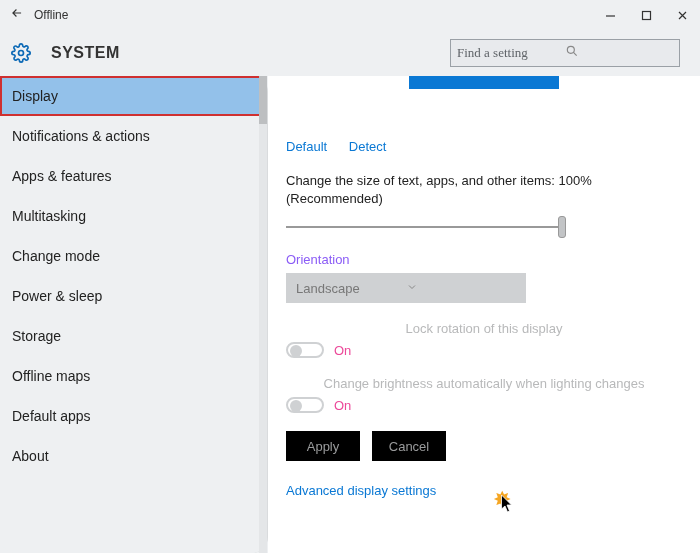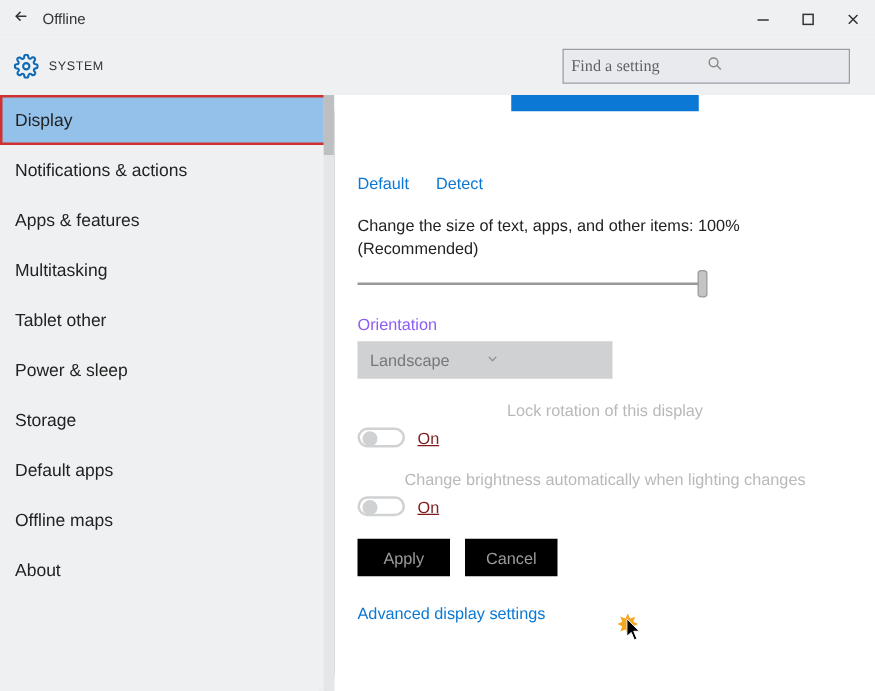--- a/index.html
+++ b/index.html
@@ -44,24 +44,24 @@
       align-items: center;
       background: #eef0f2;
       padding-left: 11px;
       padding-right: 20px;
     }
     .gear-icon {
       color: #0b69b6;
     }
     .gear-icon svg { display:block; }
     .system-label {
-      font-weight: 400;
-      font-size: 10px;
+      font-weight: 700;
+      font-size: 16px;
       letter-spacing: .5px;
-      margin-left: 8px;
+      margin-left: 20px;
     }
     .header-spacer { flex: 1; }
     .search-box {
       width: 230px;
       height: 28px;
       border: 1px solid #9aa0a6;
       background: #e8eaed;
       display: flex;
       align-items: center;
       padding: 0 6px;
@@ -164,21 +164,21 @@
       border-radius: 3px;
       margin-left: -6px;
     }
     .label-small {
       font-size: 13px;
       margin-bottom: 6px;
       color: #8b5cf6;
     }
     .label-disabled { color: #b8b9ba; text-align: center; }
     .dropdown {
-      width: 204px;
+      width: 240px;
       height: 30px;
       background: #cfd1d3;
       display: flex;
       align-items: center;
       padding: 0 10px;
       color: #777;
       font-size: 13px;
       margin-bottom: 18px;
     }
     .dropdown span { flex: 1; }
@@ -200,23 +200,22 @@
     .toggle-knob {
       position: absolute;
       top: 1px;
       left: 2px;
       width: 12px;
       height: 12px;
       border-radius: 50%;
       background: #cfd1d3;
     }
     .toggle-label {
-      color: #7f1d1d;
-      font-size: 13px;
-      text-decoration: underline;
+      color: #ec4899;
+      font-size: 13px;
     }
 
     .btnrow { display: flex; gap: 12px; margin: 4px 0 22px; }
     .dbtn {
       width: 74px;
       height: 30px;
       background: #000000;
       color: #9a9b9c;
       font-size: 13px;
       display: flex;
@@ -300,33 +299,33 @@
     <div class="side-item">
         <span>Notifications &amp; actions</span>
       </div>
     <div class="side-item">
         <span>Apps &amp; features</span>
       </div>
     <div class="side-item">
         <span>Multitasking</span>
       </div>
     <div class="side-item">
-        <span>Tablet other</span>
+        <span>Change mode</span>
       </div>
     <div class="side-item">
         <span>Power &amp; sleep</span>
       </div>
     <div class="side-item">
         <span>Storage</span>
       </div>
     <div class="side-item">
+        <span>Offline maps</span>
+      </div>
+    <div class="side-item">
         <span>Default apps</span>
-      </div>
-    <div class="side-item">
-        <span>Offline maps</span>
       </div>
     <div class="side-item">
         <span>About</span>
       </div>
     <div class="scrollbar-track">
       <div class="scrollbar-thumb"></div>
     </div>
   </div>
 
   <div class="content">

